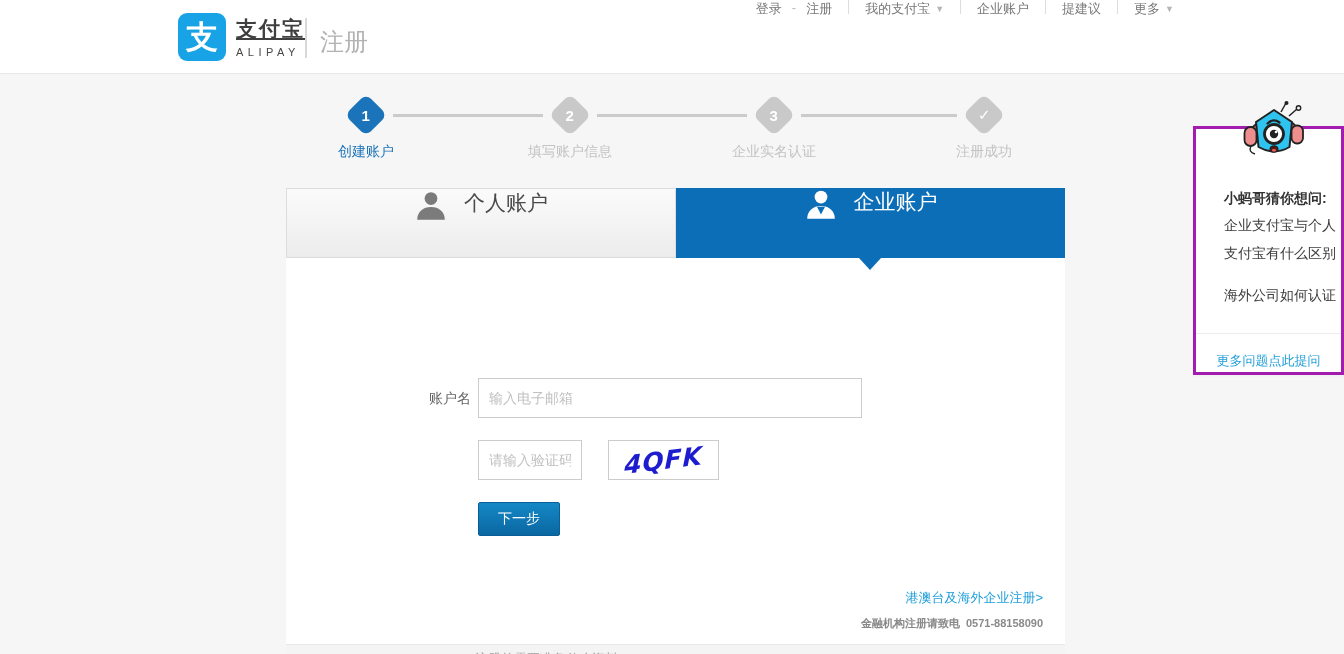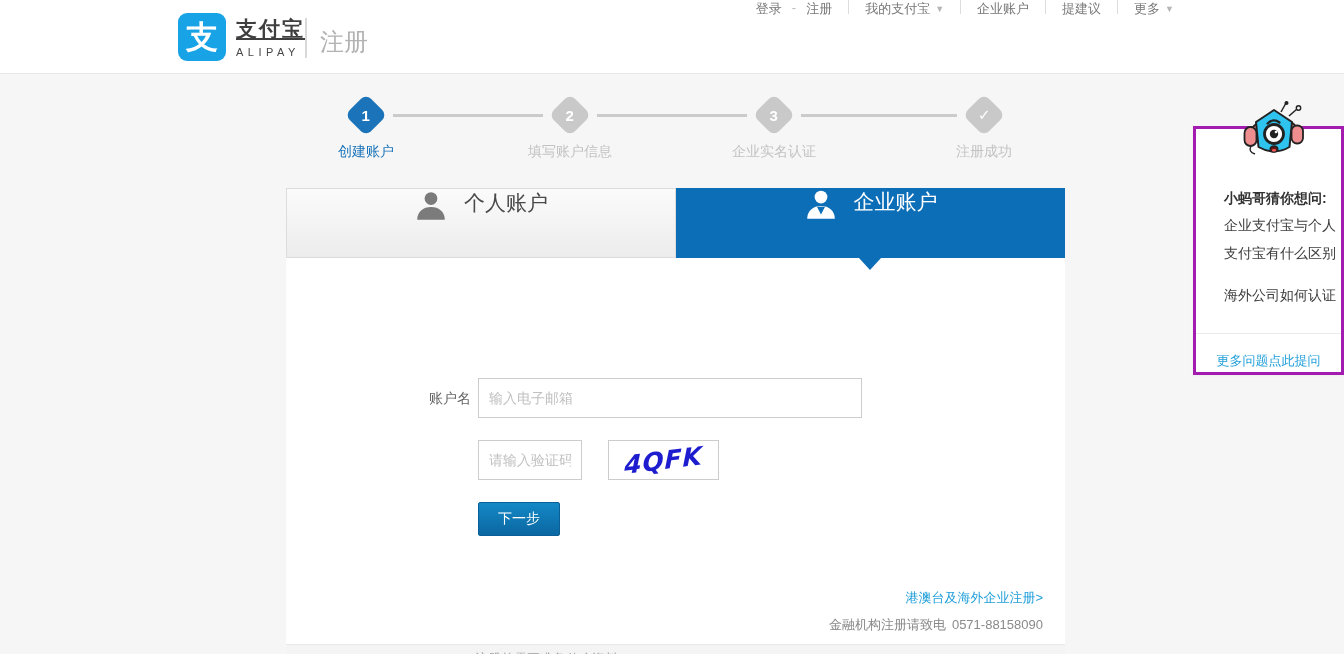--- a/index.html
+++ b/index.html
@@ -51,21 +51,21 @@
   .f-input::placeholder { color:#c0c0c0; opacity:1; }
   .lbl-account { left:85px; top:120px; }
   .in-account { left:192px; top:120px; width:384px; }
   .lbl-captcha { left:85px; top:182px; }
   .in-captcha { left:192px; top:182px; width:104px; }
   .captcha-box { position:absolute; left:322px; top:182px; width:111px; height:40px; border:1px solid #ccc; background:#fff; display:flex; align-items:center; justify-content:center; cursor:pointer; overflow:hidden; }
   .captcha-text { font-size:25px; font-weight:bold; font-style:italic; color:#1d1dcf; transform:rotate(-7deg) skewX(-8deg); letter-spacing:1px; font-family:"DejaVu Sans","Liberation Sans",sans-serif; }
   .next-btn { position:absolute; left:192px; top:244px; width:82px; height:34px; background:linear-gradient(#1488c6,#0b67a1); border:1px solid #0a5f96; border-radius:2px; color:#fff; font-size:14px; cursor:pointer; font-family:inherit; }
 
   .link-overseas { position:absolute; right:22px; top:331px; font-size:13px; color:#1e9ed9; cursor:pointer; text-decoration:none; }
-  .finance-line { position:absolute; right:22px; top:358px; font-size:13px; color:#888; }
+  .finance-line { position:absolute; right:22px; top:358px; font-size:11px; color:#888;font-weight:bold; }
   .finance-line .phone { margin-left:6px; color:#8a8a8a; }
 
   .accordion { position:absolute; left:0; top:386px; width:779px; height:29px; background:#f4f4f4; border-top:1px solid #e9e9e9; border-bottom:1px solid #e9e9e9; display:flex; align-items:center; cursor:pointer; }
   .accordion-text { margin-left:189px; font-size:13px; color:#a3a3a3; }
   .accordion .caret2 { font-size:10px; color:#8a8a8a; margin-left:10px; }
 
   
   .helper { position:absolute; left:1193px; top:126px; width:151px; height:249px; background:#fff; border:3px solid #a21caf; box-shadow:0 1px 3px rgba(0,0,0,0.04); }
   .robot { position:absolute; left:43px; top:-28px; width:70px; height:60px; }
   .helper-title { position:absolute; left:28px; top:61px; font-size:14px; font-weight:bold; color:#333; white-space:nowrap; }

